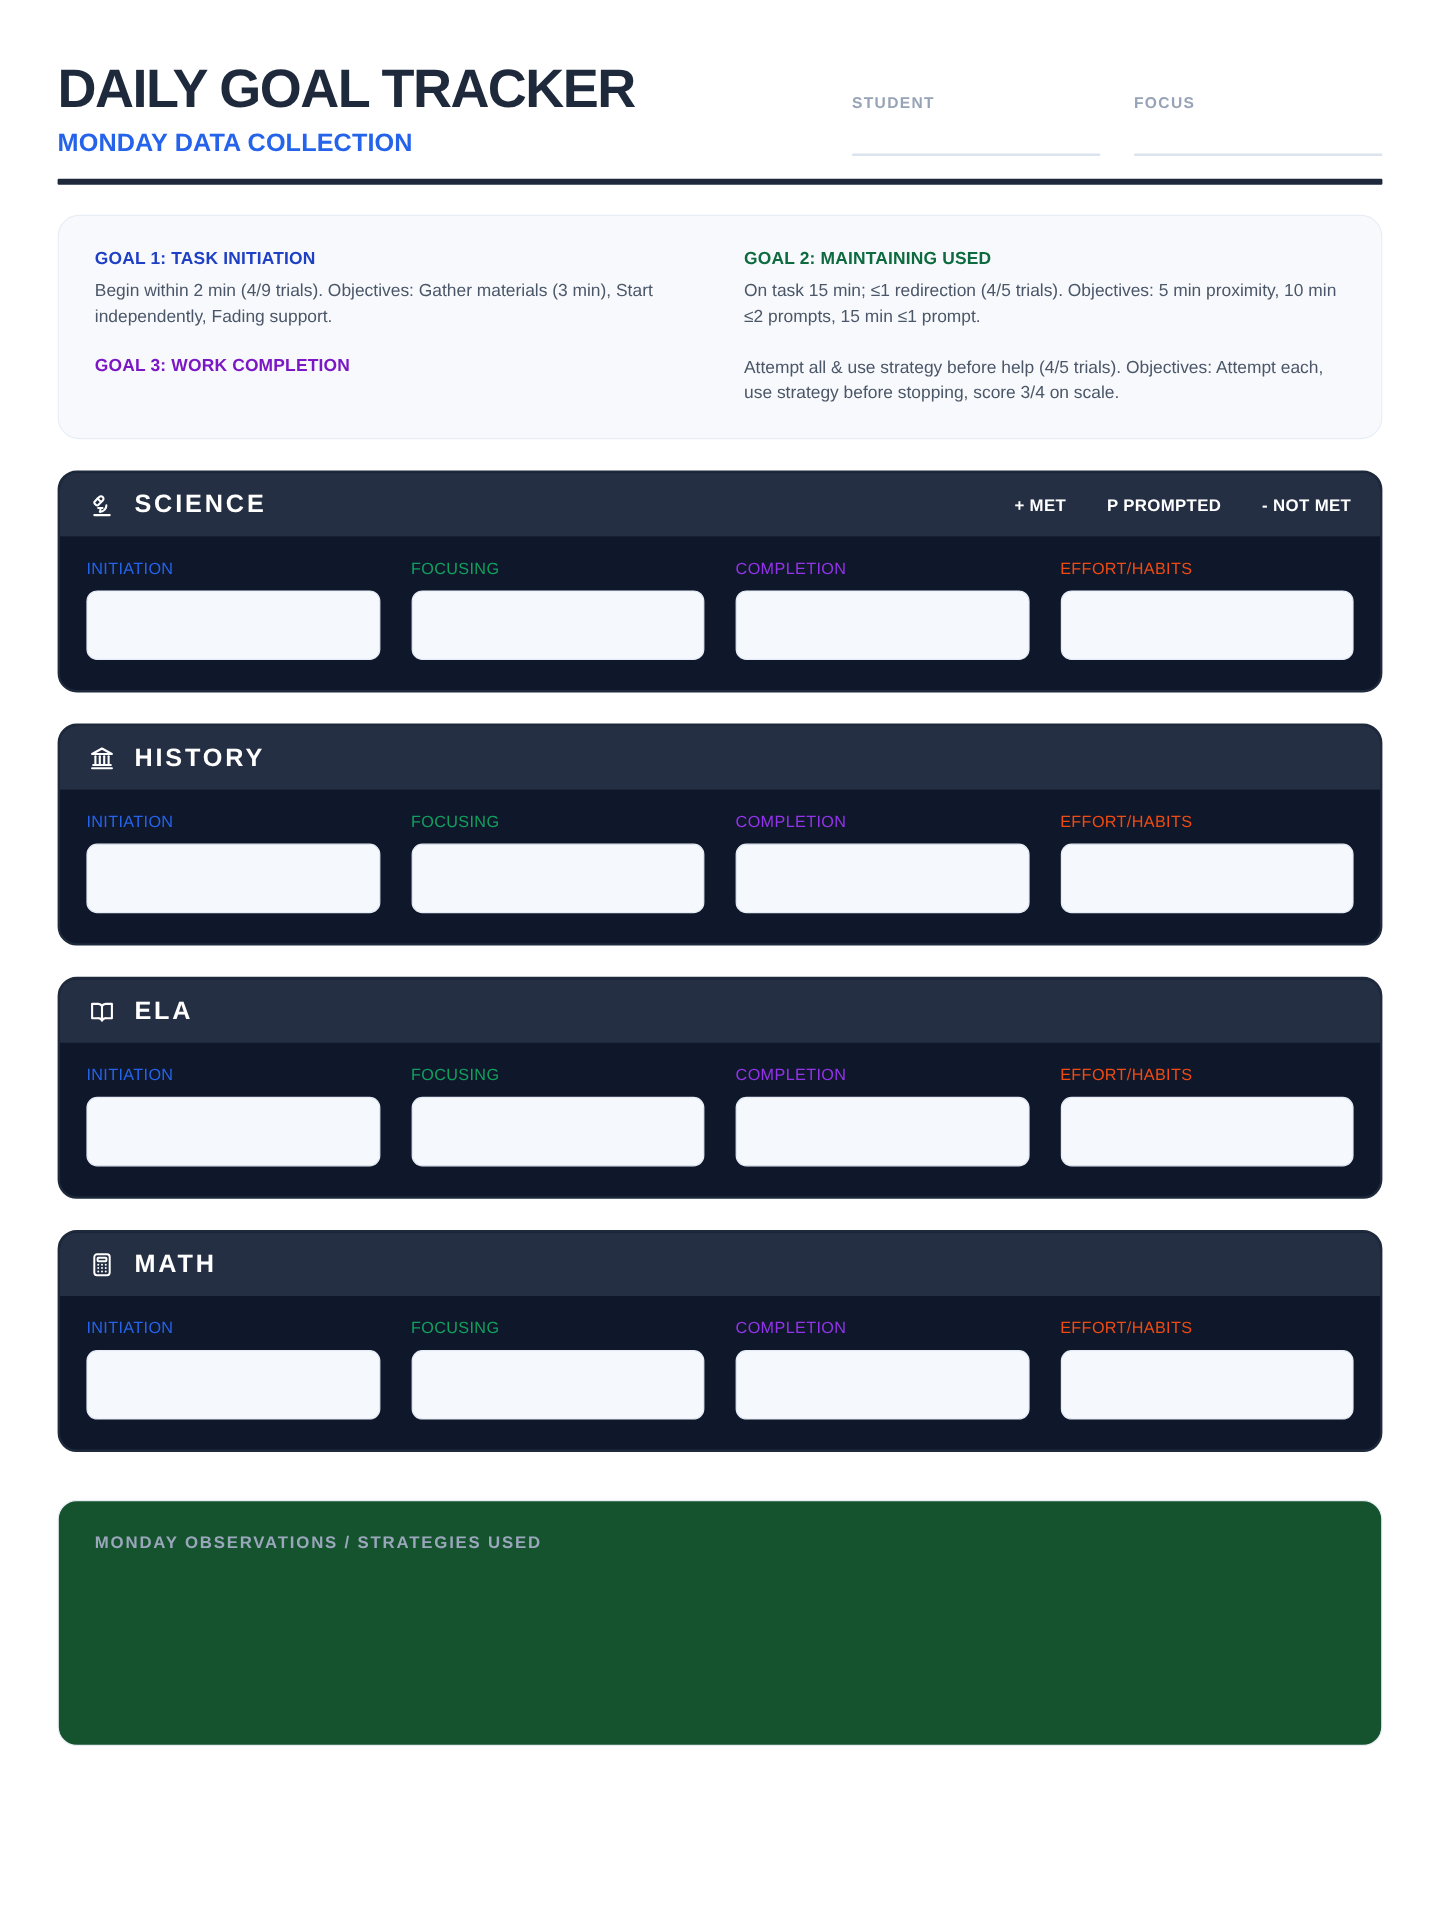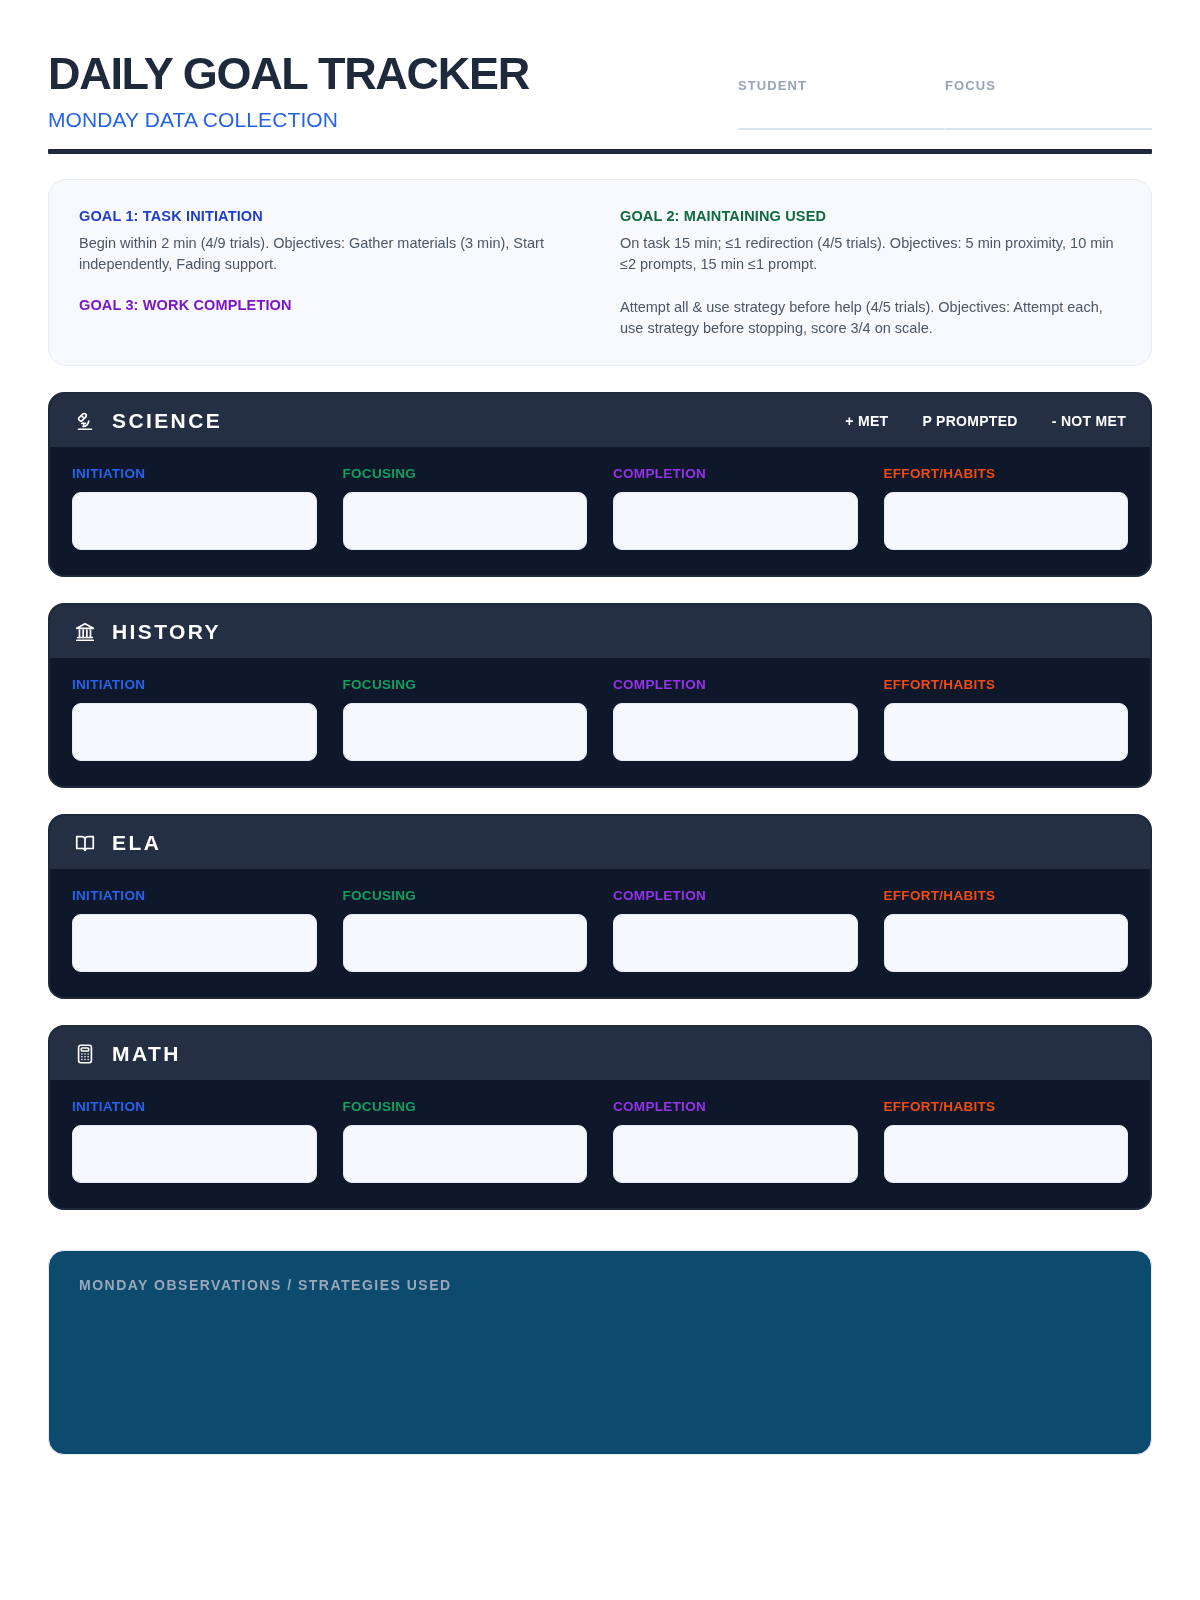--- a/index.html
+++ b/index.html
@@ -31,27 +31,28 @@
     font-size: 45px;
     font-weight: 800;
     letter-spacing: -1.3px;
     color: #1e2a3c;
     line-height: 1.0;
     white-space: nowrap;
   }
   .doc-subtitle {
     margin-top: 13px;
     font-size: 21px;
-    font-weight: 400;
+    font-weight: 700;
     letter-spacing: 0.1px;
     color: #2563eb;
     line-height: 1.0;
   }
   .header-fields {
     display: flex;
+    gap: 28px;
     padding-top: 32px;
   }
   .field { width: 207px; }
   .field-label {
     font-size: 13px;
     font-weight: 700;
     letter-spacing: 1.1px;
     color: #97a3b6;
   }
   .field-line {
@@ -138,35 +139,35 @@
   }
 
   .subject-body {
     padding: 19px 22px 25px 22px;
     display: grid;
     grid-template-columns: repeat(4, 1fr);
     column-gap: 26px;
   }
   .col-label {
     font-size: 13.5px;
-    font-weight: 700;
+    font-weight: 400;
     letter-spacing: 0.3px;
     margin-bottom: 11px;
   }
   .entry-box {
     height: 58px;
     background: #f5f8fc;
     border: 1px solid #e5ecf6;
     border-radius: 9px;
   }
 
   
   .observations {
     margin-top: 40px;
-    background: #0c4a6e;
+    background: #14532d;
     border: 1px solid #e8edf5;
     border-radius: 16px;
     height: 205px;
     padding: 26px 30px;
   }
   .observations-label {
     font-size: 14px;
     font-weight: 800;
     letter-spacing: 1.5px;
     color: #9aa7bb;

